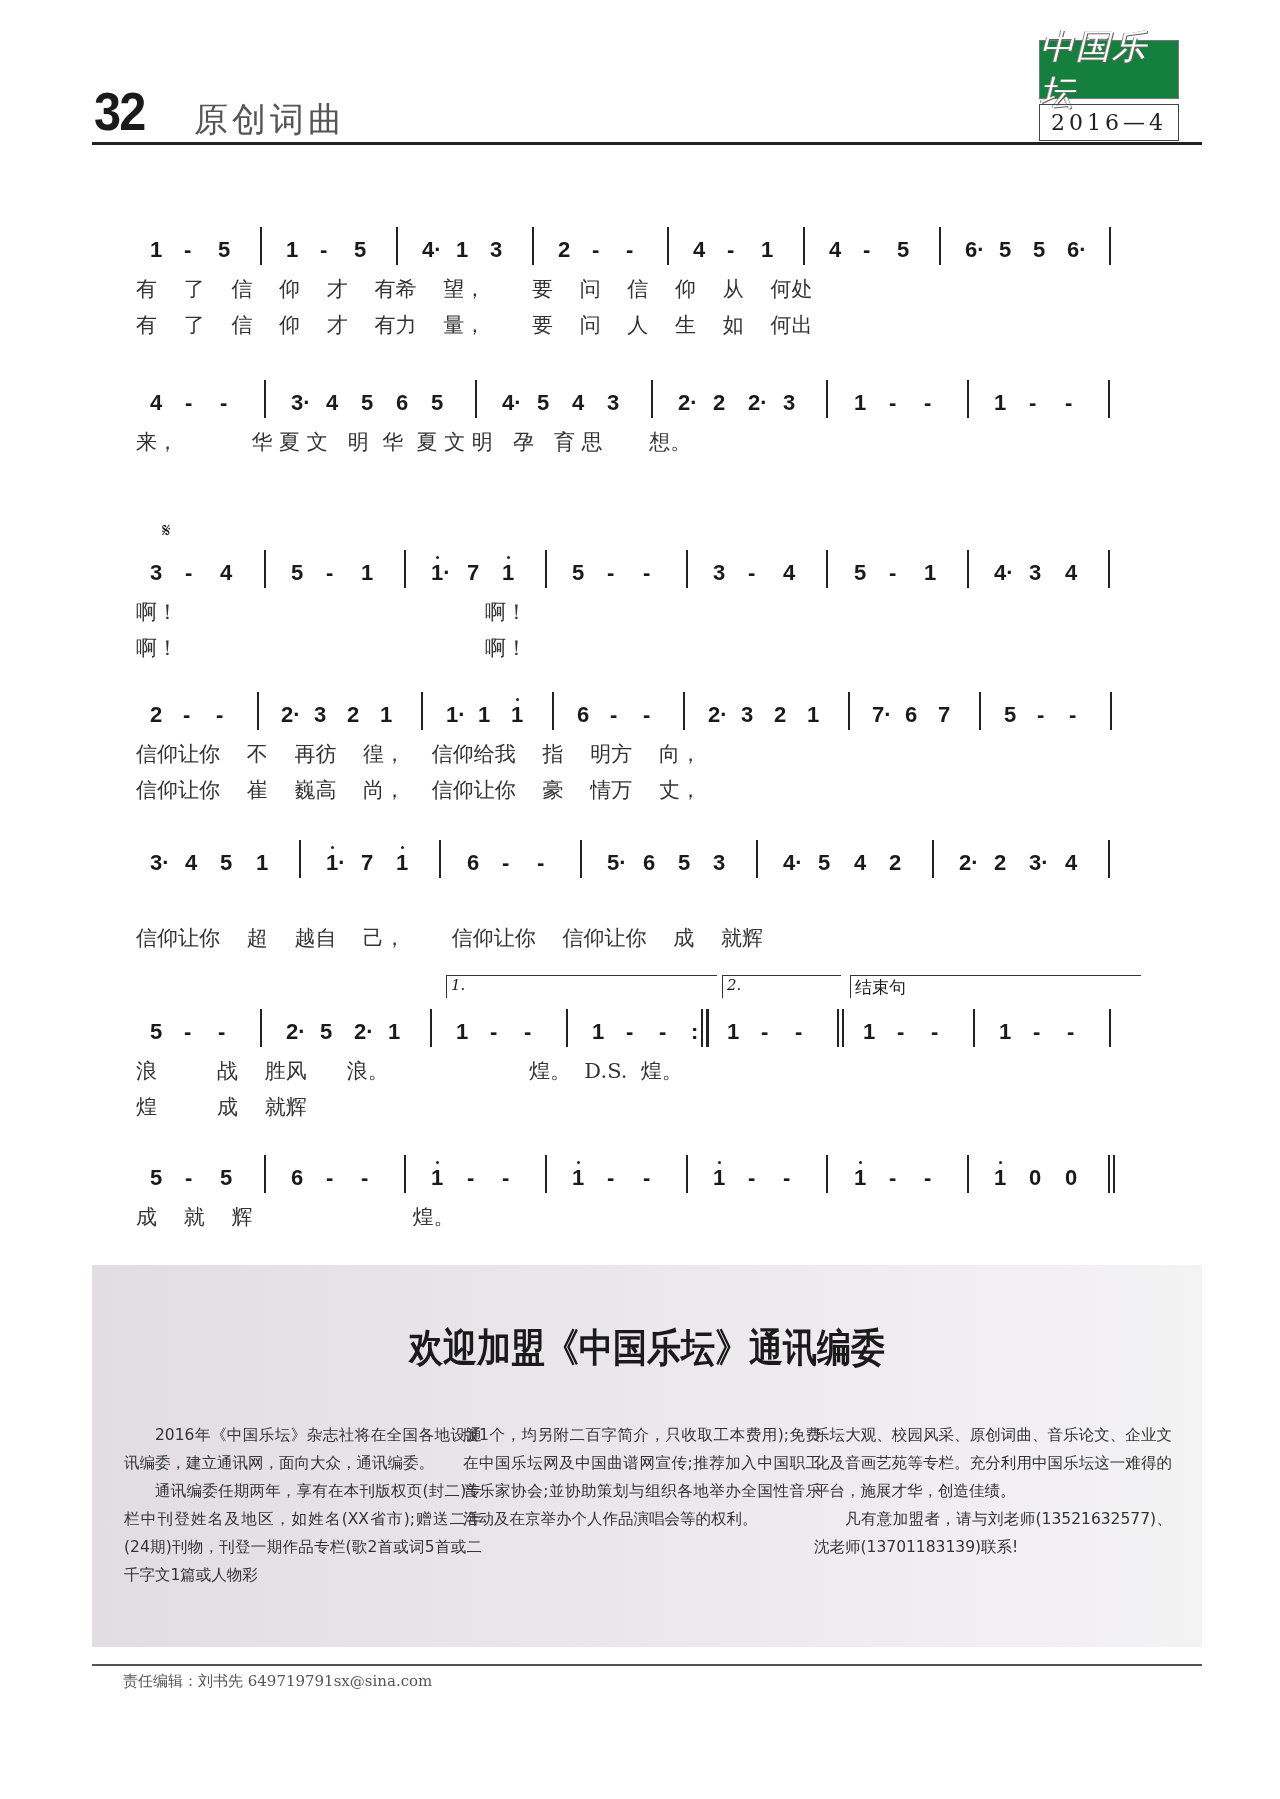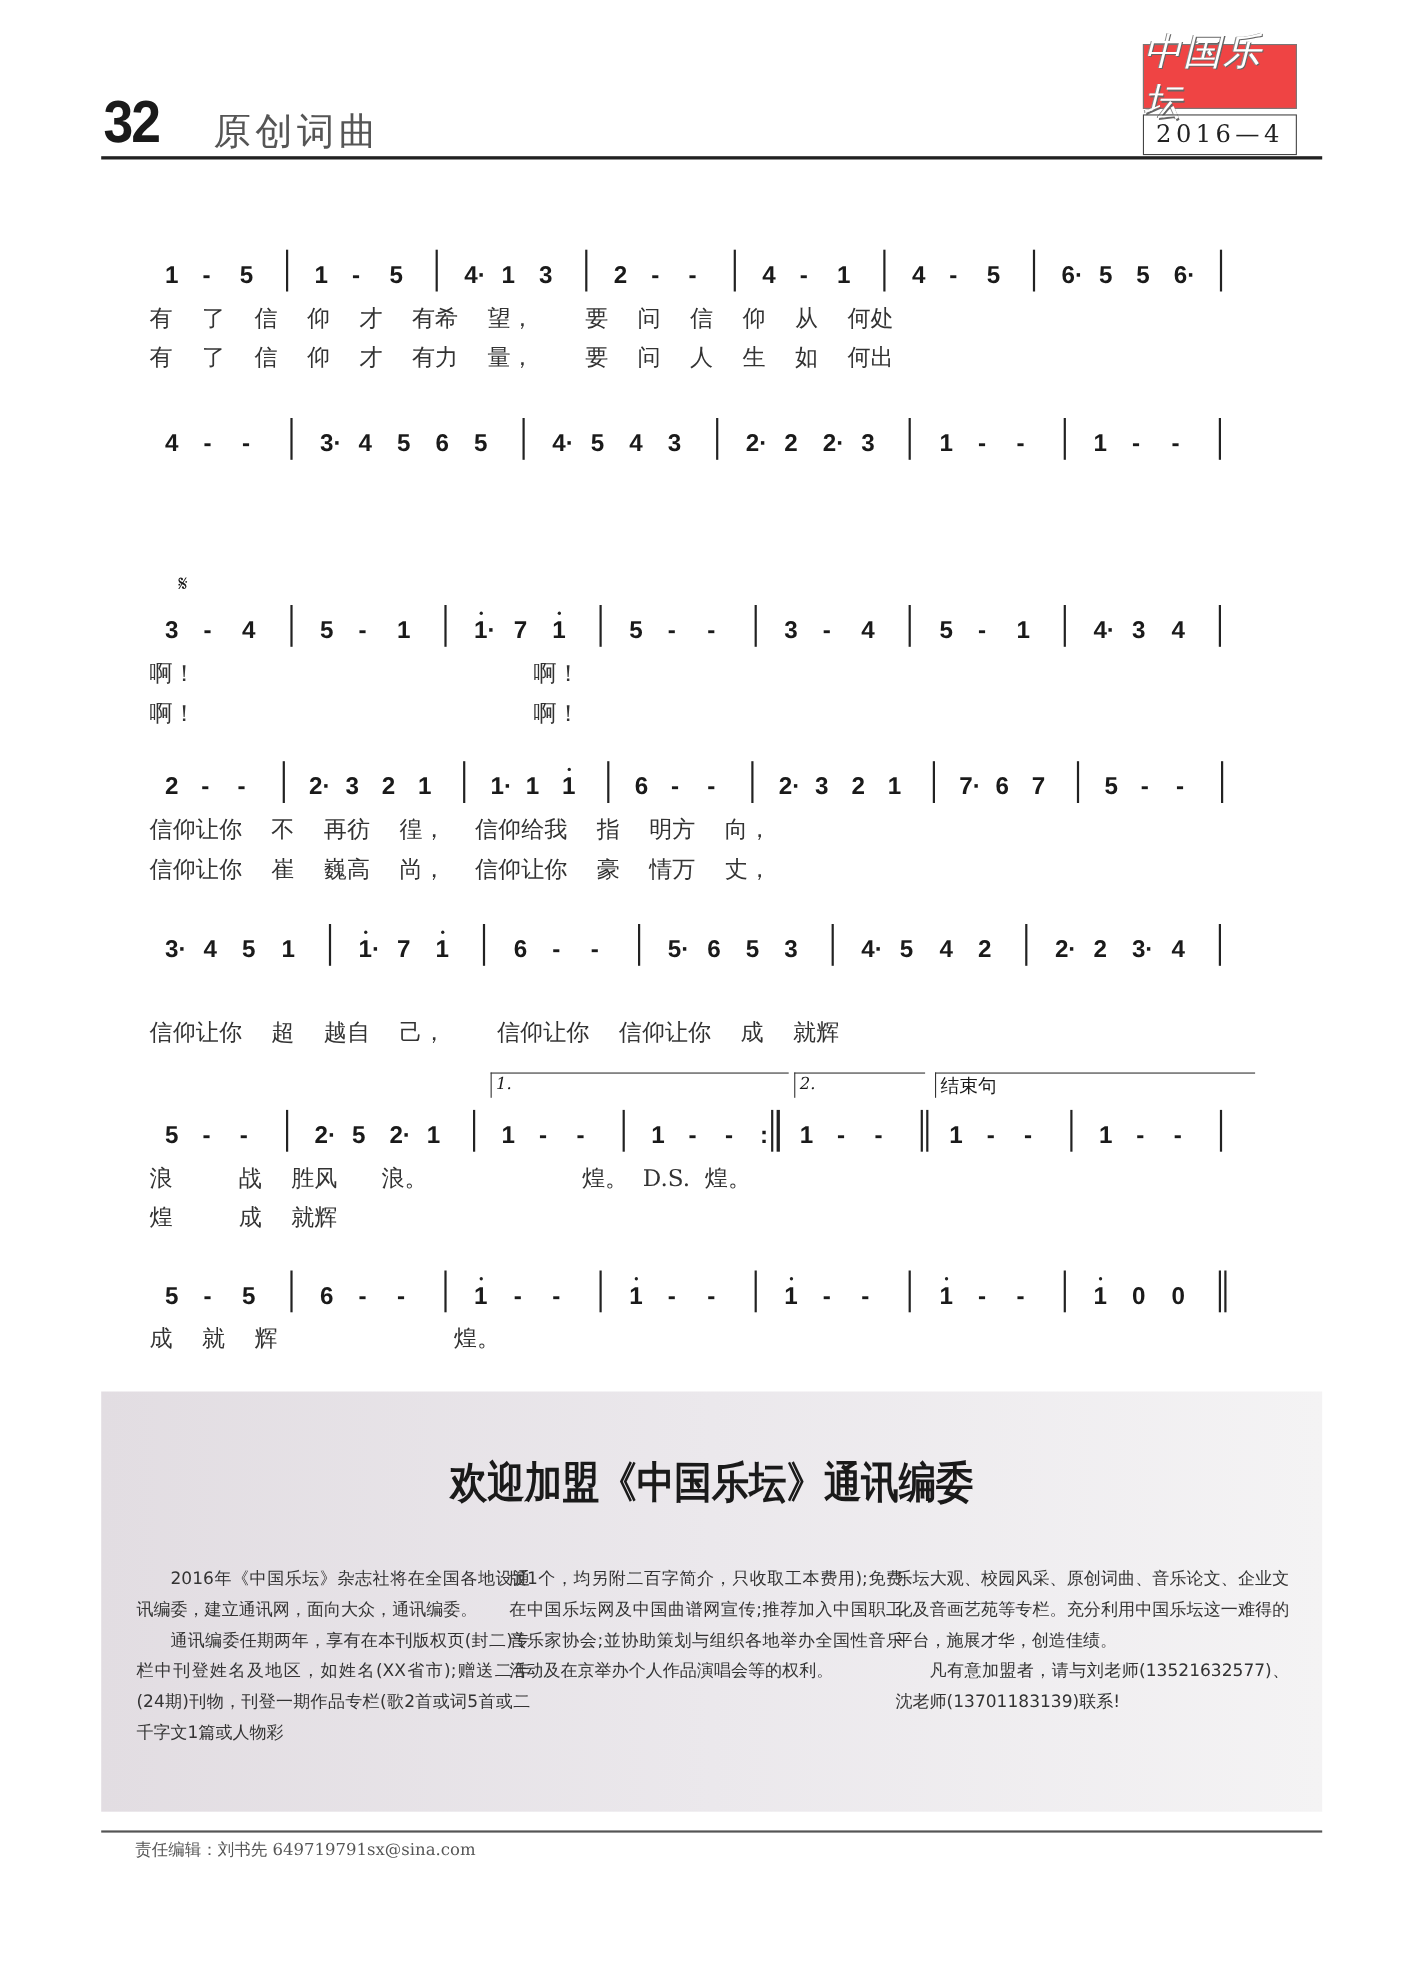--- a/index.html
+++ b/index.html
@@ -1,20 +1,20 @@
 <!DOCTYPE html>
 <html><head>
 <meta charset="utf-8">
 <style>
   html,body{margin:0;padding:0;background:#fff;}
   body{width:1280px;height:1799px;position:relative;overflow:hidden;font-family:"DejaVu Sans",sans-serif;color:#1a1a1a;}
   .header{position:absolute;left:92px;top:40px;width:1110px;height:105px;}
   .page-num{position:absolute;left:2px;top:40px;font-family:"Liberation Sans",sans-serif;font-size:54px;font-weight:bold;letter-spacing:-2px;transform:scaleX(.9);transform-origin:left;}
   .section-title{position:absolute;left:102px;top:57px;font-family:"DejaVu Serif",serif;font-size:34px;color:#555;letter-spacing:4px;}
-  .logo-box{position:absolute;left:947px;top:0;width:138px;height:57px;background:#ef4444;border:1px solid #777;display:flex;align-items:center;justify-content:center;font-family:"DejaVu Serif",serif;font-size:34px;color:#fff;font-style:italic;text-shadow:1px 1px 0 #666,-1px 0 0 #888;letter-spacing:2px;}
+  .logo-box{position:absolute;left:947px;top:0;width:138px;height:57px;background:#15803d;border:1px solid #777;display:flex;align-items:center;justify-content:center;font-family:"DejaVu Serif",serif;font-size:34px;color:#fff;font-style:italic;text-shadow:1px 1px 0 #666,-1px 0 0 #888;letter-spacing:2px;}
   .issue-box{position:absolute;left:947px;top:64px;width:138px;height:35px;border:1px solid #444;display:flex;align-items:center;justify-content:center;font-family:"DejaVu Serif",serif;font-size:22px;letter-spacing:4px;color:#222;}
   .header-rule{position:absolute;left:0;top:102px;width:1110px;height:3px;background:#222;}
 
   .score{position:absolute;left:150px;width:995px;}
   .row{position:absolute;left:0;width:995px;height:120px;}
   .notes{position:absolute;top:0;left:0;height:34px;width:995px;}
   .n{position:absolute;top:0;font-family:"Liberation Sans",sans-serif;font-weight:bold;font-size:22px;line-height:30px;}
   .bar{position:absolute;top:-8px;width:1.5px;height:38px;background:#222;}
   .lyric{position:absolute;font-family:"DejaVu Serif",serif;font-size:21px;color:#333;white-space:pre;}
   .l1{top:40px;text-align:center;}
@@ -104,20 +104,21 @@
         <div class="bar" style="left: 676px;"></div>
         <span class="n" style="left: 704px;">1</span>
         <span class="n" style="left: 739px;">-</span>
         <span class="n" style="left: 774px;">-</span>
         <div class="bar" style="left: 817px;"></div>
         <span class="n" style="left: 844px;">1</span>
         <span class="n" style="left: 879px;">-</span>
         <span class="n" style="left: 915px;">-</span>
         <div class="bar" style="left: 958px;"></div>
       </div>
+      <div class="lyric l1" style="left: -14px;">来，           华 夏 文   明  华  夏 文 明   孕   育 思       想。</div>
     </div>
   <div class="row" style="top:558px;">
       <div class="notes">
         <span class="n" style="left: 0px;">3</span>
         <span class="n" style="left: 35px;">-</span>
         <span class="n" style="left: 70px;">4</span>
         <div class="bar" style="left: 114px;"></div>
         <span class="n" style="left: 141px;">5</span>
         <span class="n" style="left: 176px;">-</span>
         <span class="n" style="left: 211px;">1</span>

